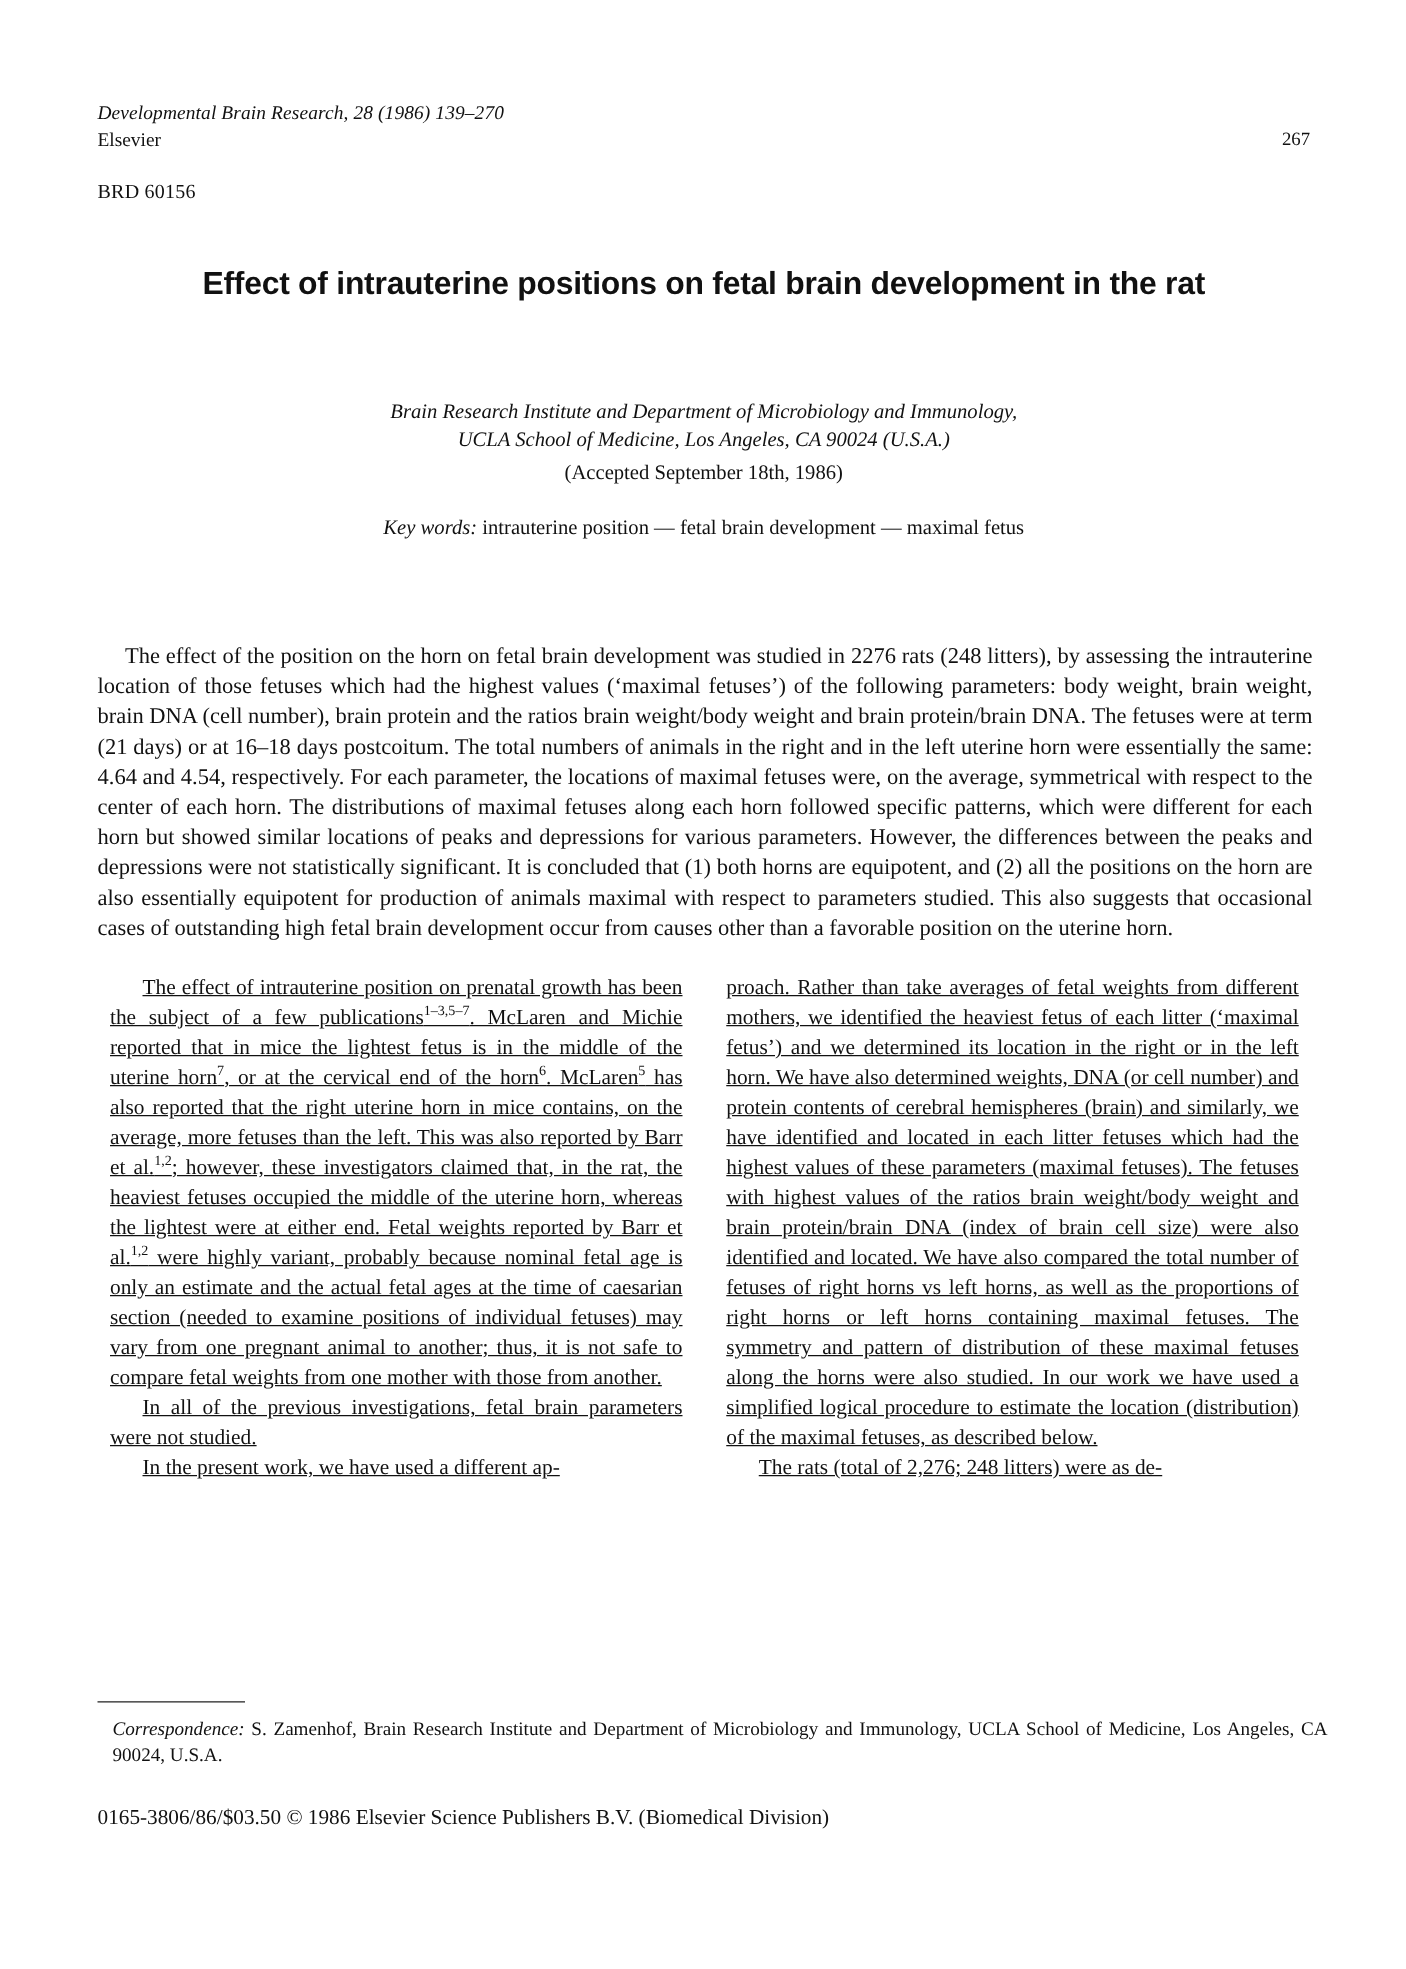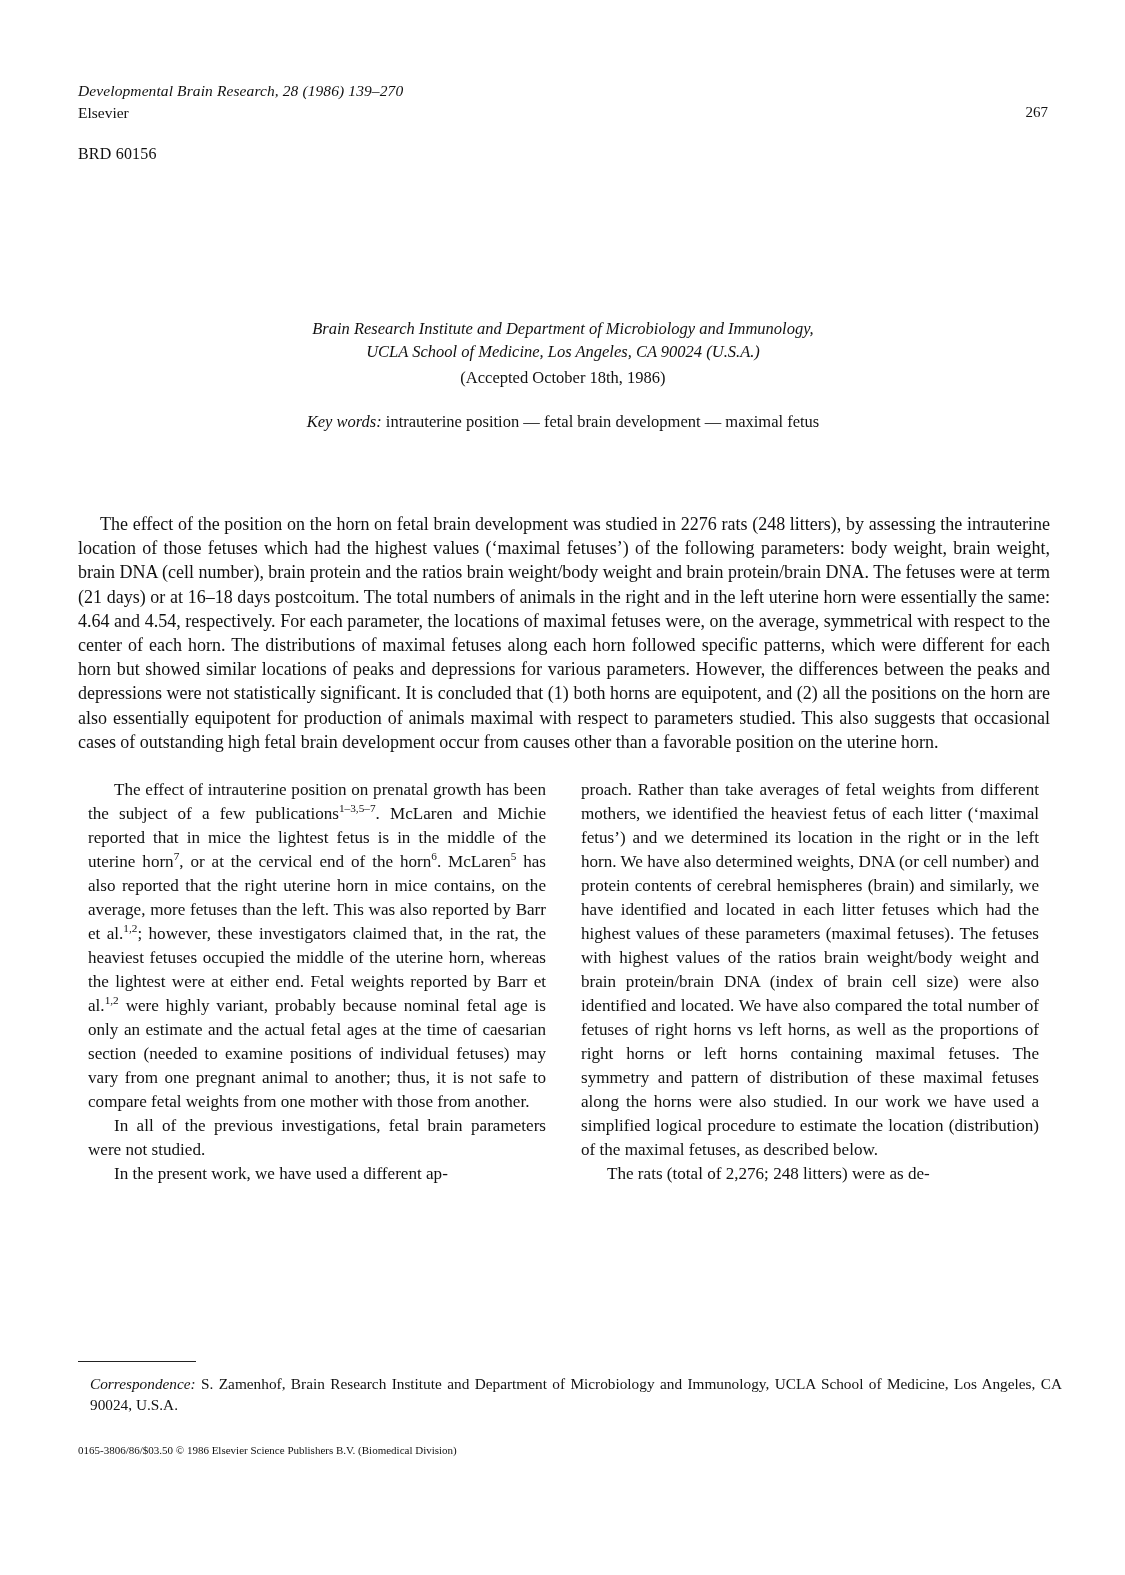--- a/index.html
+++ b/index.html
@@ -125,20 +125,21 @@
     height: 555px;
     display: flex;
     gap: 35px;
   }
   .col {
     width: 458px;
     font-size: 17.1px;
     line-height: 1.405;
     text-align: justify;
     hyphens: none;
+    text-decoration: underline;
   }
   .col p {
     margin: 0;
     text-indent: 26px;
   }
   .col p.cont { text-indent: 0; }
   sup {
     font-size: 0.66em;
     vertical-align: super;
     line-height: 0;
@@ -164,46 +165,47 @@
     hyphens: none;
     margin-left: 12px;
   }
   .correspondence .c-label { font-style: italic; }
 
   .issn {
     position: absolute;
     left: 78px;
     top: 1444px;
     width: 972px;
-    font-size: 11px;
+    font-size: 17px;
   }
 </style>
 </head>
 <body>
 
 <div class="page">
 
   <div class="runhead">
     <div class="runhead-left">
       <div class="journal-line">Developmental Brain Research, 28 (1986) 139–270</div>
       <div class="publisher-line">Elsevier</div>
     </div>
     <div class="folio">267</div>
   </div>
 
   <div class="brd">BRD 60156</div>
 
+  <h1 class="title">Effect of intrauterine positions on fetal brain development in the rat</h1>
 
 
   <div class="affiliation">
     <div>Brain Research Institute and Department of Microbiology and Immunology,</div>
     <div>UCLA School of Medicine, Los Angeles, CA 90024 (U.S.A.)</div>
   </div>
 
-  <div class="accepted">(Accepted October 18th, 1986)</div>
+  <div class="accepted">(Accepted September 18th, 1986)</div>
 
   <div class="keywords">
     <span class="kw-label">Key words:</span><span> intrauterine position — fetal brain development — maximal fetus</span>
   </div>
 
   <div class="abstract">The effect of the position on the horn on fetal brain development was studied in 2276 rats (248 litters), by assessing the intrauterine location of those fetuses which had the highest values (‘maximal fetuses’) of the following parameters: body weight, brain weight, brain DNA (cell number), brain protein and the ratios brain weight/body weight and brain protein/brain DNA. The fetuses were at term (21 days) or at 16–18 days postcoitum. The total numbers of animals in the right and in the left uterine horn were essentially the same: 4.64 and 4.54, respectively. For each parameter, the locations of maximal fetuses were, on the average, symmetrical with respect to the center of each horn. The distributions of maximal fetuses along each horn followed specific patterns, which were different for each horn but showed similar locations of peaks and depressions for various parameters. However, the differences between the peaks and depressions were not statistically significant. It is concluded that (1) both horns are equipotent, and (2) all the positions on the horn are also essentially equipotent for production of animals maximal with respect to parameters studied. This also suggests that occasional cases of outstanding high fetal brain development occur from causes other than a favorable position on the uterine horn.</div>
 
   <div class="body-cols">
 
     <div class="col">

